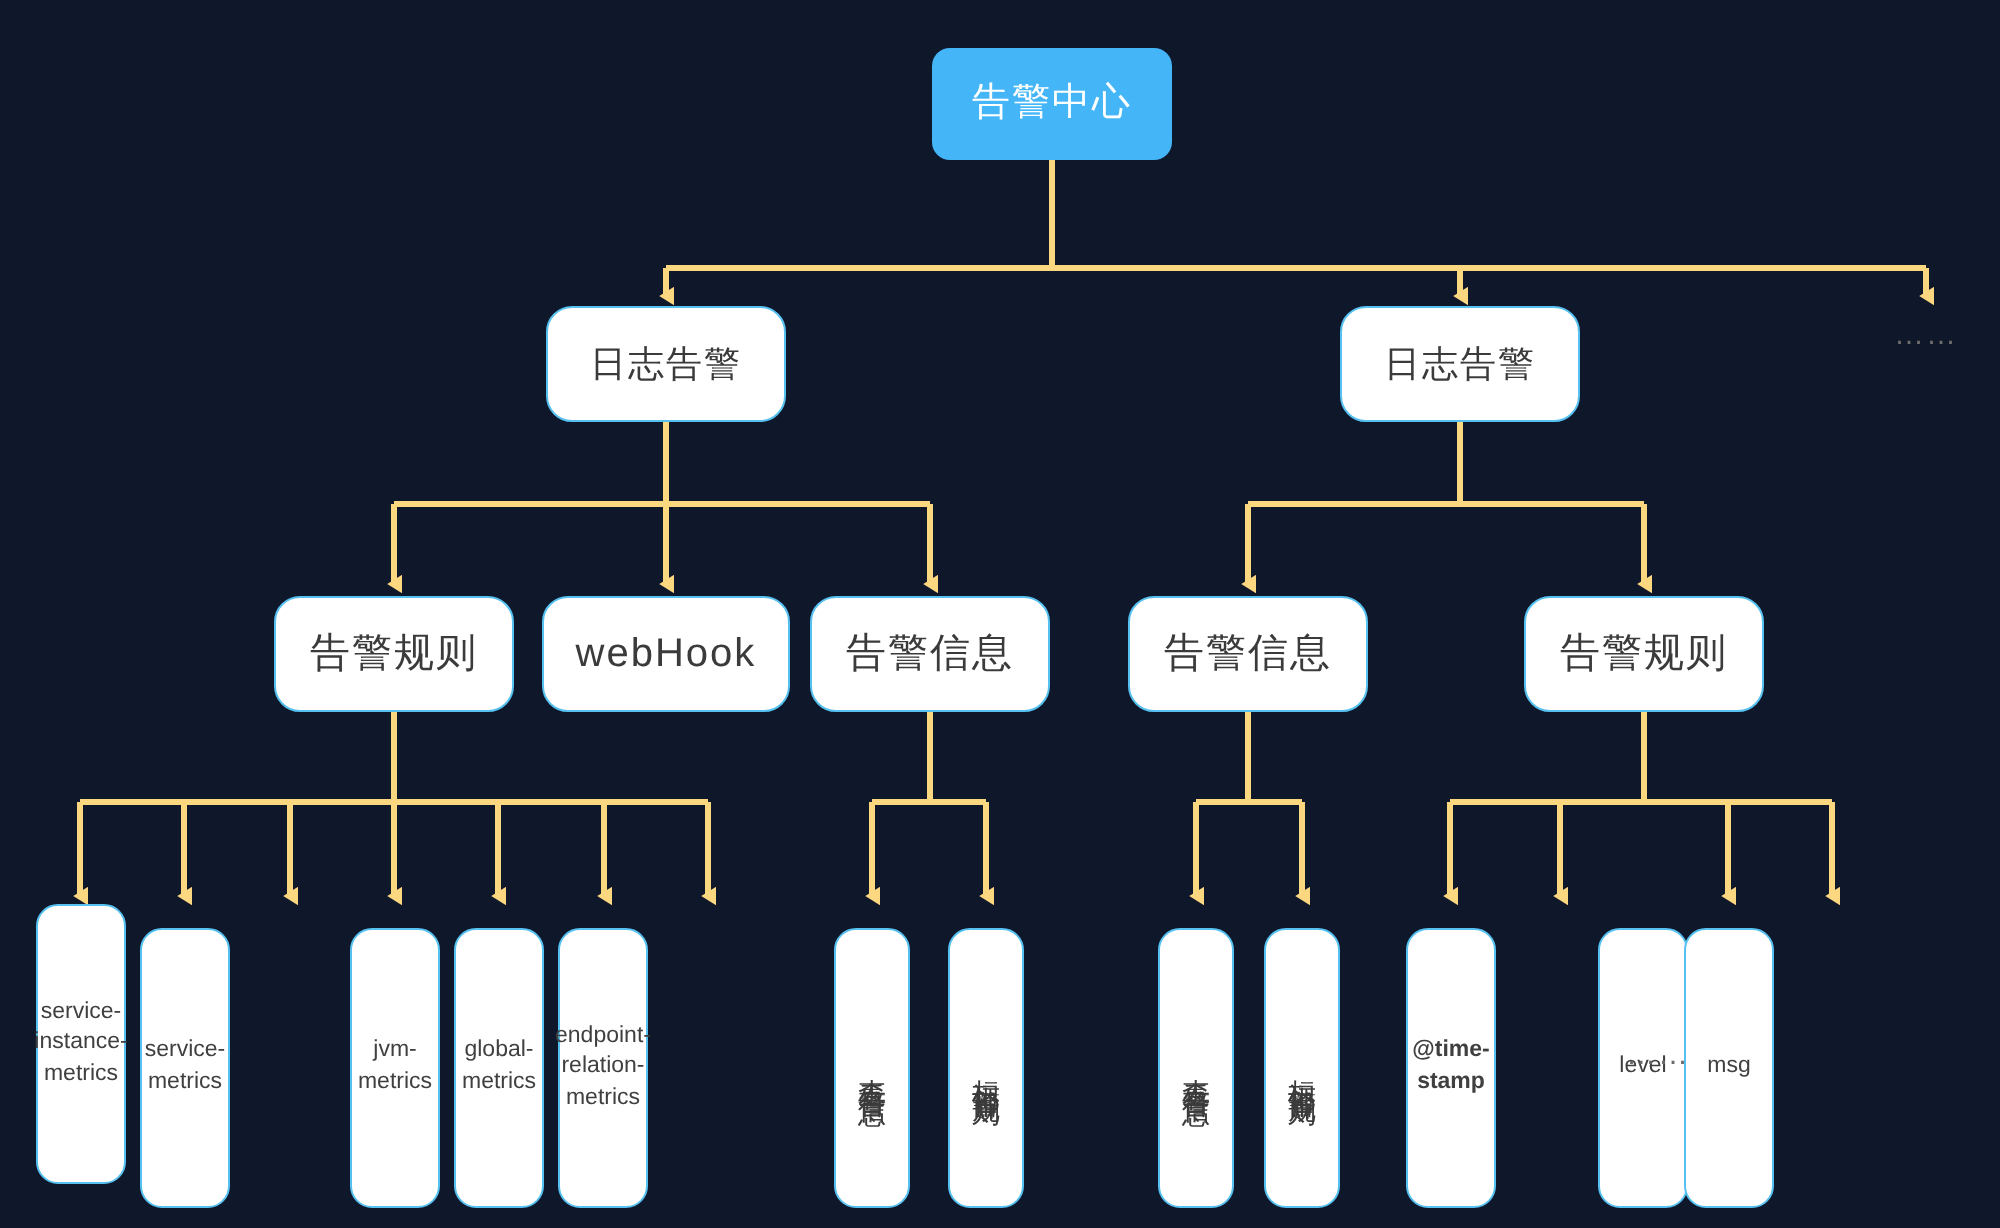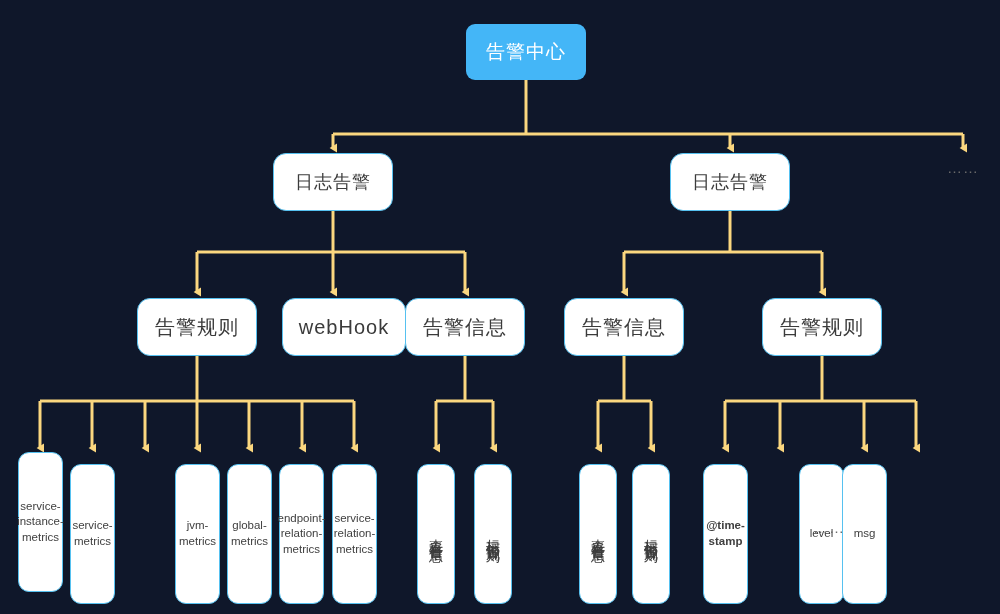--- a/index.html
+++ b/index.html
@@ -152,21 +152,21 @@
   <div class="node level2" style="left:670px; top:153px; width:120px; height:58px;">
     <span>日志告警</span>
   </div>
   <div class="ellipsis" style="left:933px; top:155px; width:60px; height:24px;">
     <span>……</span>
   </div>
 
   <div class="node level3" style="left:137px; top:298px; width:120px; height:58px;">
     <span>告警规则</span>
   </div>
-  <div class="node level3" style="left:271px; top:298px; width:124px; height:58px;margin-left:11px;">
+  <div class="node level3" style="left:271px; top:298px; width:124px; height:58px;">
     <span>webHook</span>
   </div>
   <div class="node level3" style="left:405px; top:298px; width:120px; height:58px;">
     <span>告警信息</span>
   </div>
   <div class="node level3" style="left:564px; top:298px; width:120px; height:58px;">
     <span>告警信息</span>
   </div>
   <div class="node level3" style="left:762px; top:298px; width:120px; height:58px;">
     <span>告警规则</span>
@@ -180,23 +180,20 @@
   </div>
   <div class="node leaf" style="left:175px; top:464px; width:45px; height:140px;">
     <span>jvm-metrics</span>
   </div>
   <div class="node leaf" style="left:227px; top:464px; width:45px; height:140px;justify-content:center;">
     <span>global-metrics</span>
   </div>
   <div class="node leaf" style="left:279px; top:464px; width:45px; height:140px;">
     <span>endpoint-relation-metrics</span>
   </div>
-  <div class="node leaf" style="left:332px; top:464px; width:45px; height:140px;">
-    <span>service-relation-metrics</span>
-  </div>
 
   <div class="node leaf-cn" style="left:417px; top:464px; width:38px; height:140px;">
     <span>查看告警信息</span>
   </div>
   <div class="node leaf-cn" style="left:474px; top:464px; width:38px; height:140px;">
     <span>标记告警规则</span>
   </div>
 
   <div class="node leaf-cn" style="left:579px; top:464px; width:38px; height:140px;">
     <span>查看告警信息</span>

